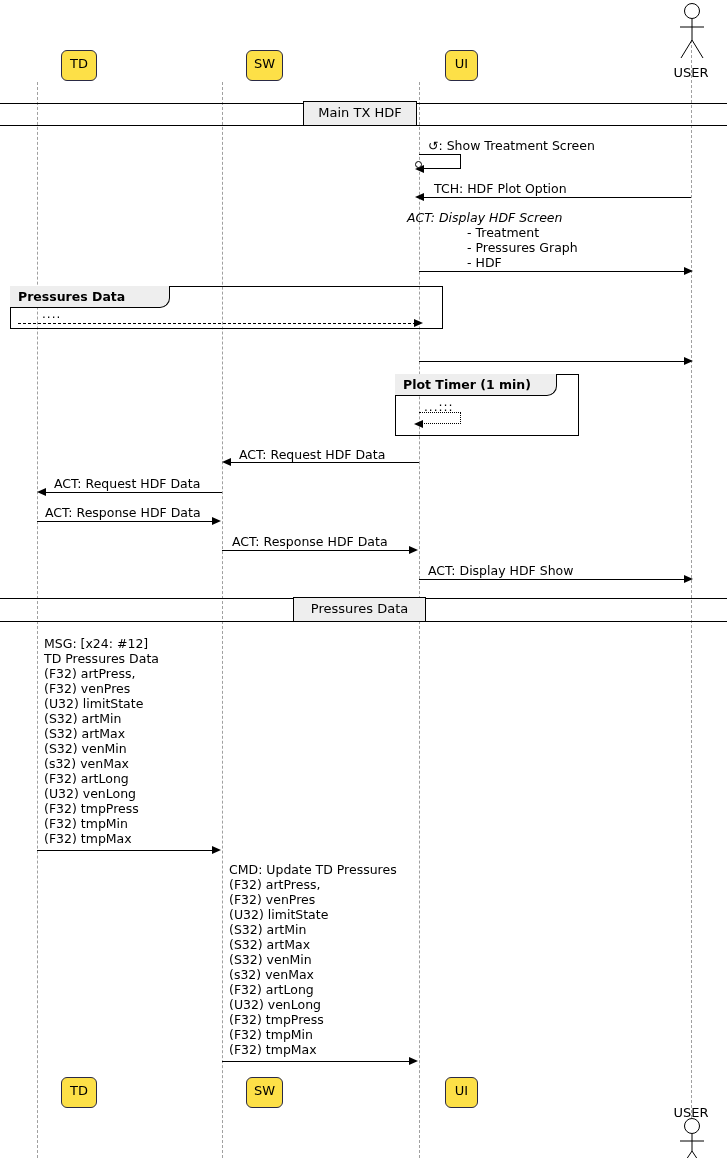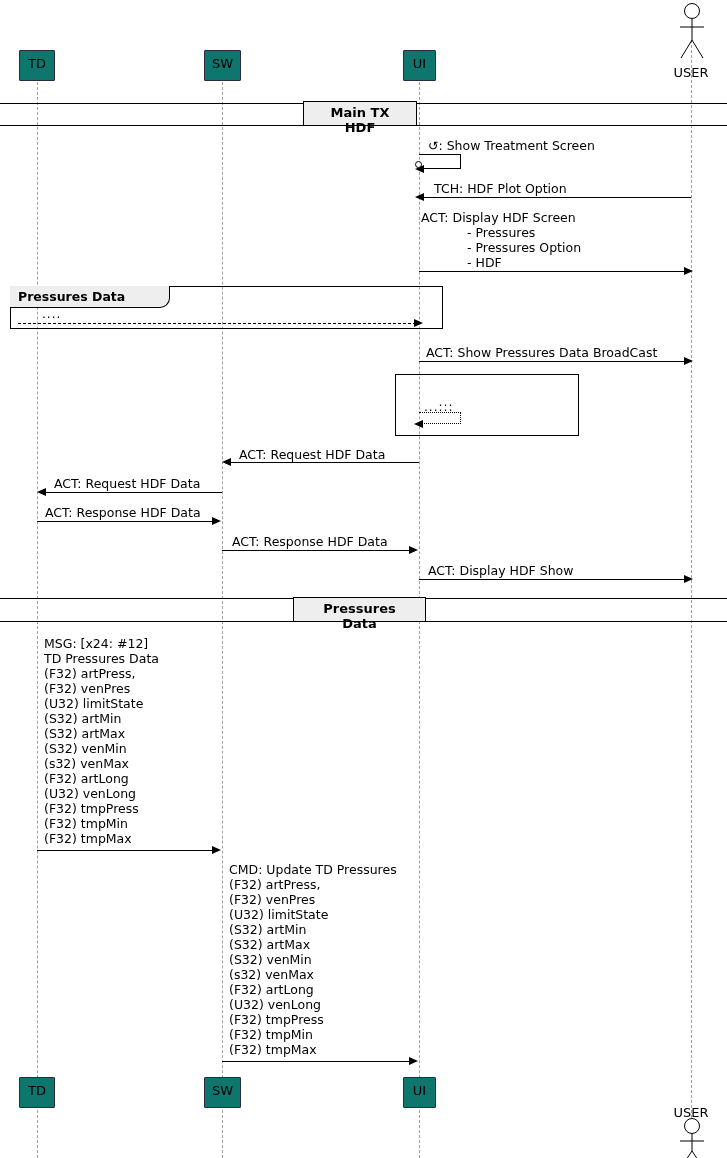--- a/index.html
+++ b/index.html
@@ -17,29 +17,30 @@
     background: #ffffff;
     overflow: hidden;
   }
   .lifeline-dash {
     position: absolute;
     width: 0;
     border-left: 1px dashed #a0a0a0;
   }
   .participant-box {
     position: absolute;
-    background: #0f766e;
+    background: #fde047;
     border: 1px solid #2a2a44;
     box-sizing: border-box;
     text-align: center;
     font-size: 13px;
     color: #000;
     line-height: 1;
     padding: 6px 0 0 0;
-    border-radius: 1px;
+    border-radius: 6px;
+    margin-left: 42px;
   }
   .actor-label {
     position: absolute;
     font-size: 13px;
     color: #000;
     text-align: center;
     white-space: nowrap;
   }
   .actor-icon {
     position: absolute;
@@ -81,21 +82,21 @@
     height: 0;
     border-top: 1px solid #000;
   }
   .sep-box {
     position: absolute;
     background: #eeeeee;
     border: 1px solid #000;
     box-sizing: border-box;
     text-align: center;
     font-size: 13px;
-    font-weight: bold;
+    font-weight: normal;
     color: #000;
     padding: 3px 12px 4px 12px;
   }
   .group-box {
     position: absolute;
     border: 1px solid #000;
     box-sizing: border-box;
     background: transparent;
   }
   .group-tab {
@@ -170,38 +171,38 @@
   <div class="arrow-line" style="left:419px; top:154px; width:42px;"></div>
   <div class="self-arrow-box" style="left:419px; top:154px; width:42px; height:15px; border-top:none; border-bottom:none; border-right:1px solid #000;"></div>
   <div class="arrow-line" style="left:424px; top:168px; width:37px;"></div>
   <div class="arrow-head left" style="left:415px; top:165px;"></div>
   <div class="circle-marker" style="left:415px; top:161px;"></div>
 
   <div class="msg-label" style="left:434px; top:181px;">TCH: HDF Plot Option</div>
   <div class="arrow-line" style="left:424px; top:197px; width:267px;"></div>
   <div class="arrow-head left" style="left:415px; top:193px;"></div>
 
-  <div class="msg-label" style="left:421px; top:210px;">ACT: Display HDF Screen</div>
-  <div class="msg-label" style="left:467px; top:225px;">- Pressures</div>
-  <div class="msg-label" style="left:467px; top:240px;">- Pressures Option</div>
+  <div class="msg-label" style="left:407px; top:210px;font-style:italic;">ACT: Display HDF Screen</div>
+  <div class="msg-label" style="left:467px; top:225px;">- Treatment</div>
+  <div class="msg-label" style="left:467px; top:240px;">- Pressures Graph</div>
   <div class="msg-label" style="left:467px; top:255px;">- HDF</div>
   <div class="arrow-line" style="left:419px; top:271px; width:266px;"></div>
   <div class="arrow-head right" style="left:684px; top:267px;"></div>
 
   <div class="group-box" style="left:10px; top:286px; width:433px; height:43px;"></div>
   <div class="group-tab" style="left:10px; top:286px; width:160px; height:22px;"><span>Pressures Data</span></div>
   <div class="small-dots" style="left:42px; top:307px;">....</div>
   <div class="arrow-line dashed" style="left:18px; top:323px; width:398px;"></div>
   <div class="arrow-head right" style="left:414px; top:319px;"></div>
 
-  <div class="msg-label" style="left:426px; top:345px;">ACT: Show Pressures Data BroadCast</div>
   <div class="arrow-line" style="left:419px; top:361px; width:266px;"></div>
   <div class="arrow-head right" style="left:684px; top:357px;"></div>
 
   <div class="group-box" style="left:395px; top:374px; width:184px; height:62px;"></div>
+  <div class="group-tab" style="left:395px; top:374px; width:162px; height:22px;"><span>Plot Timer (1 min)</span></div>
   <div class="small-dots" style="left:424px; top:400px;">...:::</div>
   <div class="dotted-self" style="left:419px; top:412px; width:42px; height:12px; border-top:1px dotted #000; border-right:1px dotted #000; border-bottom:1px dotted #000;"></div>
   <div class="arrow-head left" style="left:414px; top:420px;"></div>
 
   <div class="msg-label" style="left:239px; top:447px;">ACT: Request HDF Data</div>
   <div class="arrow-line" style="left:231px; top:462px; width:188px;"></div>
   <div class="arrow-head left" style="left:222px; top:458px;"></div>
 
   <div class="msg-label" style="left:54px; top:476px;">ACT: Request HDF Data</div>
   <div class="arrow-line" style="left:46px; top:492px; width:176px;"></div>

